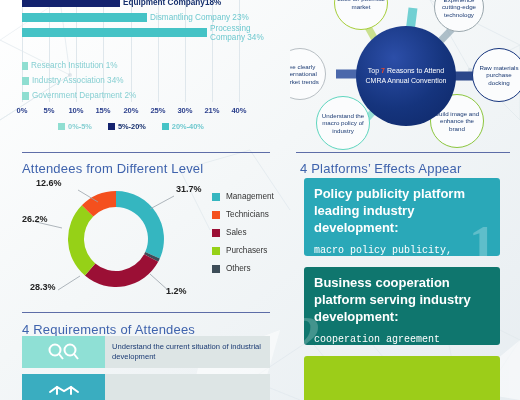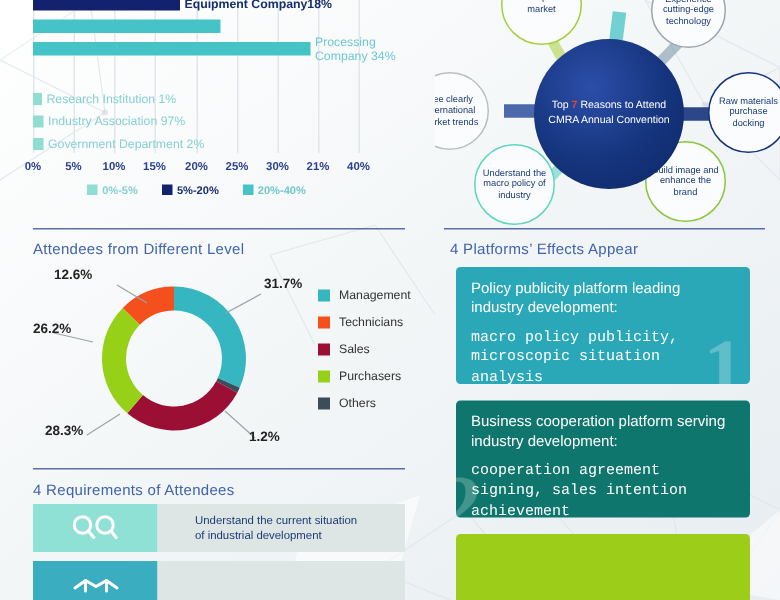--- a/index.html
+++ b/index.html
@@ -8,21 +8,21 @@
     background:#f2f5f7;
     font-family:"Liberation Sans", sans-serif;
     -webkit-font-smoothing:antialiased;
   }
   .poly-bg{position:absolute;inset:0;z-index:0;pointer-events:none;}
   .page{position:absolute;inset:0;z-index:2;}
 
   
   .divider{height:1px;background:#2b3f8c;opacity:.75;}
   .sec-title{
-    color:#3f63ad;font-size:10px;letter-spacing:.2px;margin-top:5px;
+    color:#3f63ad;font-size:13px;letter-spacing:.2px;margin-top:5px;
   }
 
   
   #bar-panel{position:absolute;left:0;top:-6px;width:262px;height:152px;}
   .bar-plot{position:absolute;left:22px;top:4px;width:218px;height:104px;}
   .vgrid{position:absolute;top:0;bottom:0;width:1px;background:#dfe7ec;}
   .bar-row{position:absolute;left:0;height:9px;}
   .bar{height:100%;}
   .bar-label{
     position:absolute;left:100%;top:50%;transform:translateY(-50%);
@@ -49,21 +49,21 @@
   .dlg span.t{font-size:8.2px;color:#333;}
 
   
   #req-panel{position:absolute;left:0;top:312px;width:290px;height:88px;overflow:hidden;}
   #req-panel .divider{position:absolute;left:22px;top:0;width:248px;}
   #req-panel .sec-title{position:absolute;left:22px;top:5px;}
   .req-row{position:absolute;left:22px;display:flex;width:248px;height:32px;}
   .req-icon{width:83px;display:flex;align-items:center;justify-content:center;flex:none;}
   .req-text{
     flex:1;background:#dde5e5;display:flex;align-items:center;
-    padding:0 25px;font-size:7.6px;color:#1b3a73;line-height:1.32;
+    padding:0 7px;font-size:7.6px;color:#1b3a73;line-height:1.32;
   }
 
   
   #mind-panel{position:absolute;left:290px;top:-10px;width:230px;height:160px;overflow:hidden;}
   .mm-svg{position:absolute;left:0;top:0;}
   .node{
     position:absolute;border-radius:50%;background:#fbfcfd;
     display:flex;align-items:center;justify-content:center;text-align:center;
     font-size:6.2px;color:#1b3a73;line-height:1.22;box-sizing:border-box;padding:2px;
   }
@@ -76,21 +76,21 @@
   .seven{color:#e8452c;font-weight:bold;}
 
   
   #plat-panel{position:absolute;left:290px;top:152px;width:230px;height:248px;overflow:hidden;}
   #plat-panel .divider{position:absolute;left:6px;top:0;width:214px;}
   #plat-panel .sec-title{position:absolute;left:10px;top:4px;}
   .card{
     position:absolute;left:14px;width:196px;border-radius:3px;
     color:#fff;box-sizing:border-box;padding:8px 10px;overflow:hidden;
   }
-  .card .ct{font-size:10px;font-weight:normal;line-height:1.3;}
+  .card .ct{font-size:13px;font-weight:bold;line-height:1.3;}
   .card .cb{font-size:10px;line-height:1.34;margin-top:7px;font-family:Liberation Mono, monospace;}
   .card .num{
     position:absolute;right:4px;bottom:-16px;font-size:54px;font-weight:bold;
     line-height:1;color:rgba(255,255,255,.25);font-family:"Liberation Serif", serif;
   }
 </style>
 </head>
 <body>
 
 <svg class="poly-bg" width="520" height="400" viewBox="0 0 520 400">
@@ -136,36 +136,37 @@
       <div class="vgrid" style="left:190px"></div>
       <div class="vgrid" style="left:217px"></div>
 
       <div class="bar-row" style="top:0px;width:98px">
         <div class="bar" style="background:#13226e"></div>
         <div class="bar-label" style="color:#16306e;font-weight:bold">Equipment Company18%</div>
       </div>
 
       <div class="bar-row" style="top:15px;width:125px">
         <div class="bar" style="background:#45c3c6"></div>
+        <div class="bar-label" style="color:#6fc9cf">Dismantling Company 23%</div>
       </div>
 
       <div class="bar-row" style="top:30px;width:185px">
         <div class="bar" style="background:#45c3c6"></div>
         <div class="bar-label wrap" style="color:#6fc9cf">Processing Company 34%</div>
       </div>
 
 
       <div class="bar-row" style="top:64px;width:6px;height:8px">
         <div class="bar" style="background:#8fded1"></div>
         <div class="bar-label" style="color:#86cfd2">Research Institution 1%</div>
       </div>
 
       <div class="bar-row" style="top:79px;width:7px;height:8px">
         <div class="bar" style="background:#8fded1"></div>
-        <div class="bar-label" style="color:#86cfd2">Industry Association 97%</div>
+        <div class="bar-label" style="color:#86cfd2">Industry Association 34%</div>
       </div>
 
       <div class="bar-row" style="top:94px;width:7px;height:8px">
         <div class="bar" style="background:#8fded1"></div>
         <div class="bar-label" style="color:#86cfd2">Government Department 2%</div>
       </div>
     </div>
 
     <div class="xaxis">
       <span class="xtick" style="left:0px">0%</span>

